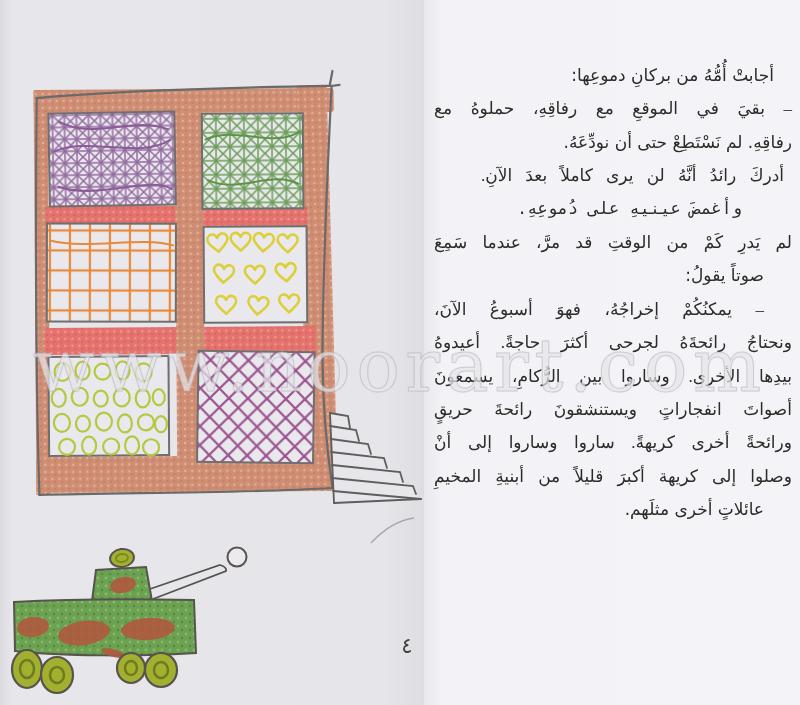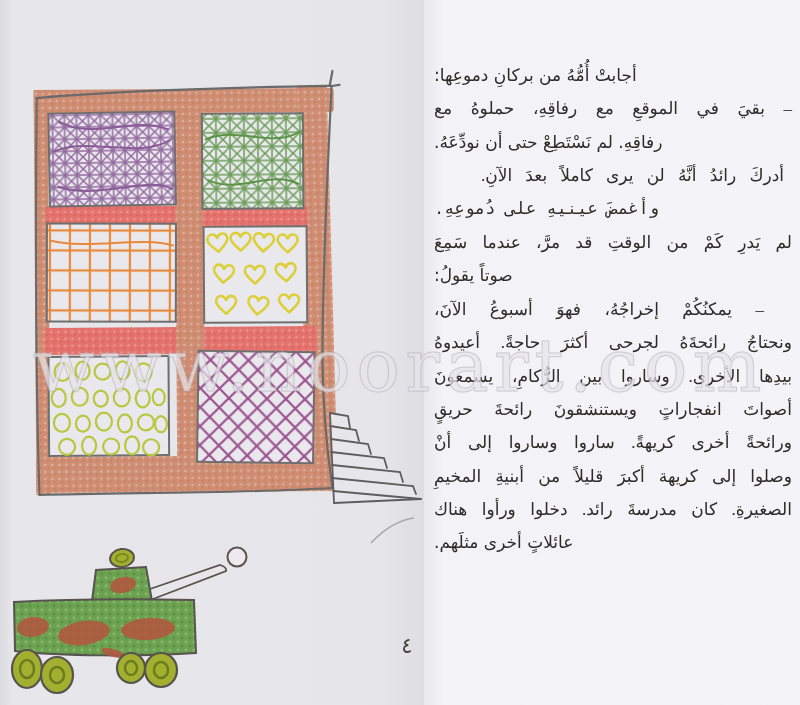--- a/index.html
+++ b/index.html
@@ -15,21 +15,21 @@
   }
   .page-right{
     position:absolute;left:424px;top:0;width:376px;height:705px;
     background:linear-gradient(90deg,#e9e8ec 0,#f3f2f6 5%,#f4f3f7 100%);
   }
   svg.art{position:absolute;left:0;top:0;z-index:1;}
   .story{
     position:absolute;top:59px;right:8px;width:358px;z-index:2;
     direction:rtl;font-size:17px;color:#2d2b28;
   }
-  .line{height:33.4px;line-height:33.4px;white-space:nowrap;text-align:left;}
+  .line{height:33.4px;line-height:33.4px;white-space:nowrap;text-align:right;}
   .line.j{text-align:justify;text-align-last:justify;white-space:normal;font-family:Liberation Serif, serif;}
   .i8{padding-right:8px;margin-left:47px;}
   .i18{padding-right:18px;}
   .i28{padding-right:28px;}
   .i50{padding-right:50px;font-family:Liberation Mono, monospace;}
   .watermark{
     position:absolute;left:-6px;top:330px;width:812px;z-index:5;
     font-family:"DejaVu Serif",serif;font-size:72px;line-height:72px;
     letter-spacing:.08em;text-align:center;white-space:nowrap;
     color:rgba(240,239,243,.62);
@@ -250,21 +250,20 @@
     <div class="line j i8">أدركَ رائدُ أنَّهُ لن يرى كاملاً بعدَ الآنِ.</div>
     <div class="line i50">وأغمضَ عينيهِ على دُموعِهِ.</div>
     <div class="line j">لم يَدرِ كَمْ من الوقتِ قد مرَّ، عندما سَمِعَ</div>
     <div class="line i28">صوتاً يقولُ:</div>
     <div class="line j i28">– يمكنُكُمْ إخراجُهُ، فهوَ أسبوعُ الآنَ،</div>
     <div class="line j">ونحتاجُ رائحةَهُ لجرحى أكثرَ حاجةً. أعيدوهُ</div>
     <div class="line j">بيدِها الأخرى. وساروا بين الرُّكامِ، يسمعونَ</div>
     <div class="line j">أصواتَ انفجاراتٍ ويستنشقونَ رائحةَ حريقٍ</div>
     <div class="line j">ورائحةً أخرى كريهةً. ساروا وساروا إلى أنْ</div>
     <div class="line j">وصلوا إلى كريهة أكبرَ قليلاً من أبنيةِ المخيمِ</div>
-    <div class="line j">الصغيرةِ. كان مدرسةَ رائد. دخلوا ورأوا هناك</div>
     <div class="line i28">عائلاتٍ أخرى مثلَهم.</div>
   </div>
 
   <div class="watermark">www.noorart.com</div>
 
   <div class="pagenum">٤</div>
 
 </div>
 
 </body></html>

